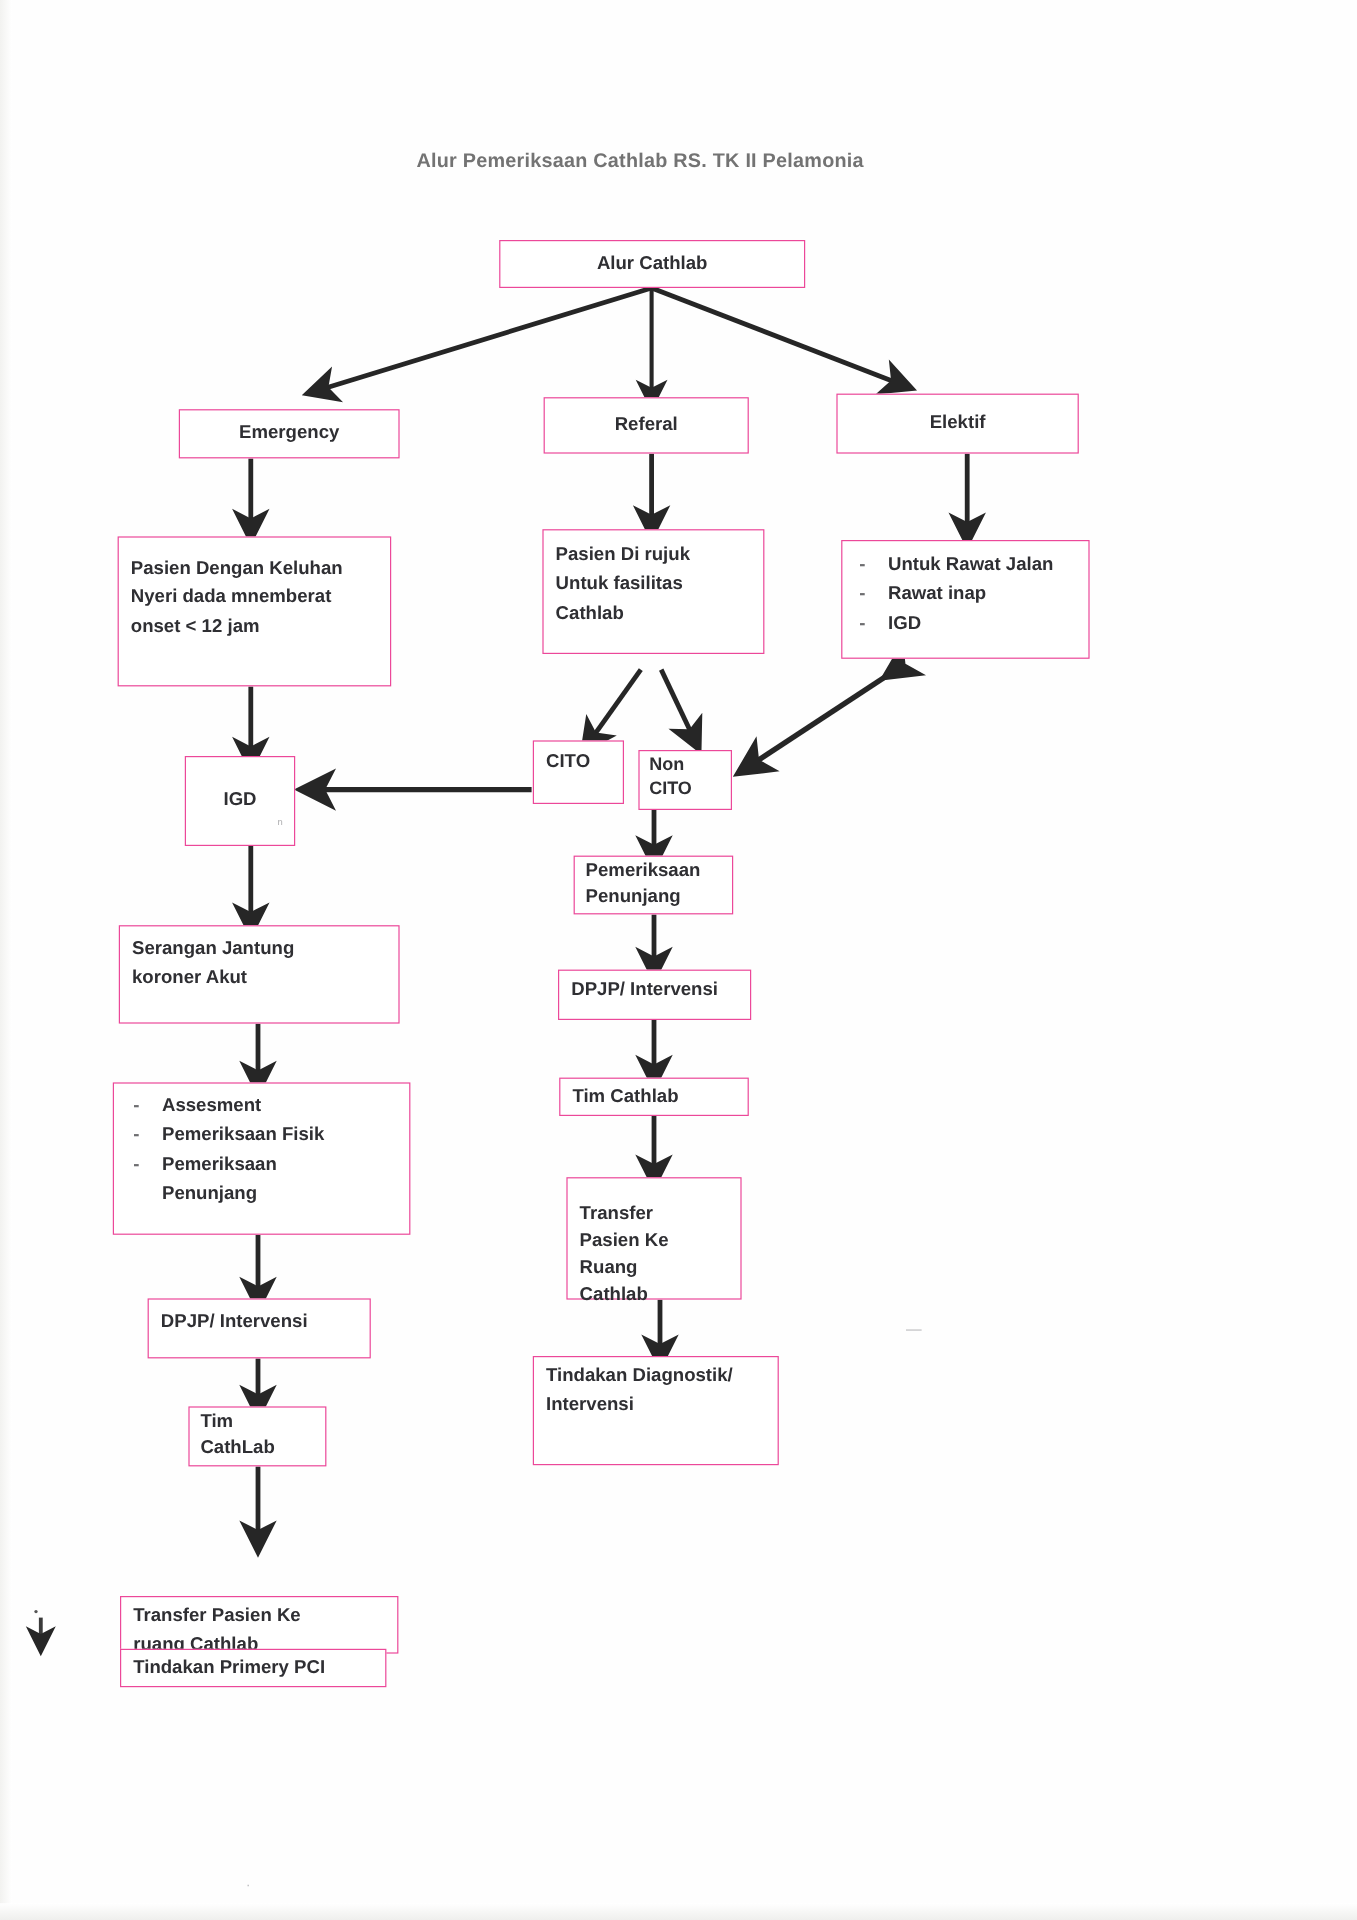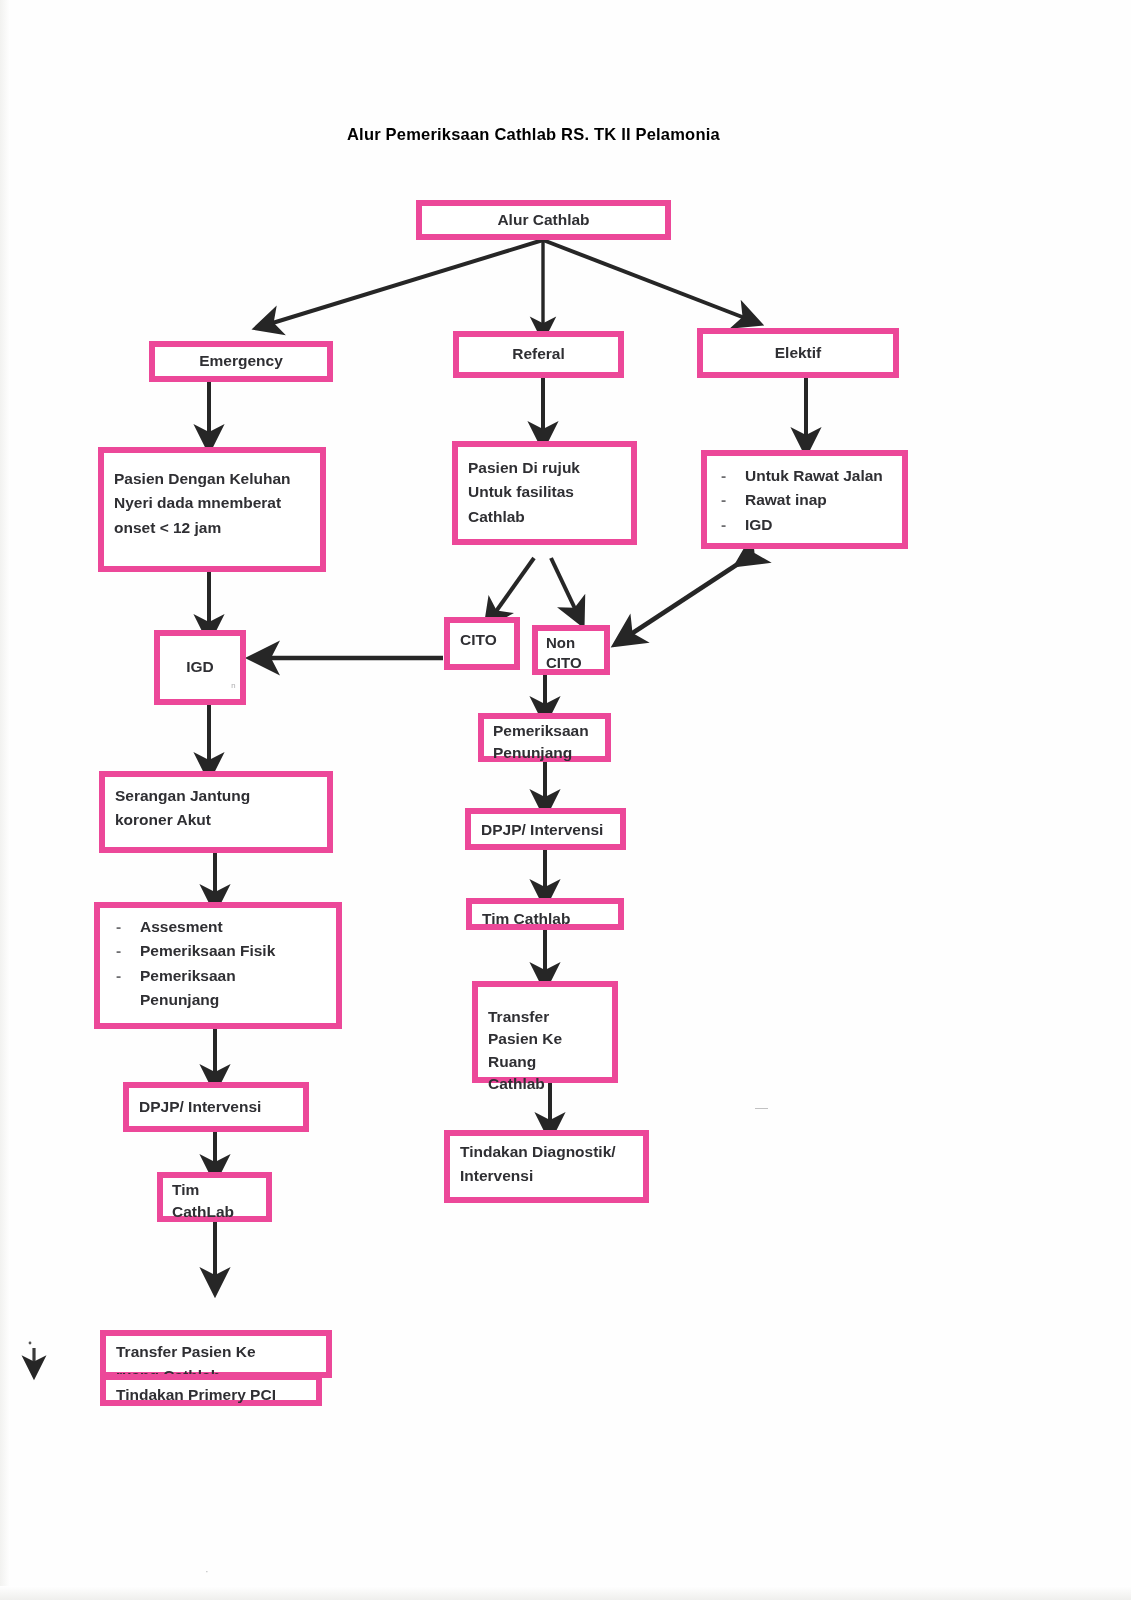--- a/index.html
+++ b/index.html
@@ -29,28 +29,28 @@
     left: 0; bottom: 0;
     width: 1131px; height: 14px;
     background: linear-gradient(to top, #efefed, #ffffff);
   }
   .doc-title {
     position: absolute;
     left: 347px;
     top: 125px;
     font-size: 16.5px;
     font-weight: bold;
-    color: #000000;
+    color: #737373;
     letter-spacing: 0.2px;
     white-space: nowrap;
   }
   .node {
     position: absolute;
     box-sizing: border-box;
-    border: 6px solid #ec4899;
+    border: 1px solid #ec4899;
     background: #ffffff;
     color: #2f2f33;
     font-size: 15.5px;
     font-weight: bold;
     line-height: 1.58;
     padding: 6px 10px;
   }
   .node.center {
     text-align: center;
   }
@@ -273,21 +273,21 @@
     <div class="lines">Tim Cathlab</div>
   </div>
 
   <div class="node" style="left:472px; top:981px; width:146px; height:102px; padding:19px 10px; line-height:1.44;">
     <div class="lines">Transfer
 Pasien Ke
 Ruang
 Cathlab</div>
   </div>
 
-  <div class="node" style="left:444px; top:1130px; width:205px; height:73px; padding-top:4px;">
+  <div class="node" style="left:444px; top:1130px; width:205px; height:91px; padding-top:4px;">
     <div class="lines">Tindakan Diagnostik/
 Intervensi</div>
   </div>
 
   <div class="smudge" style="left:755px; top:1100px;">—</div>
   <div class="smudge" style="left:205px; top:1565px; font-size:11px;">·</div>
 
 </div>
 
 </body></html>

